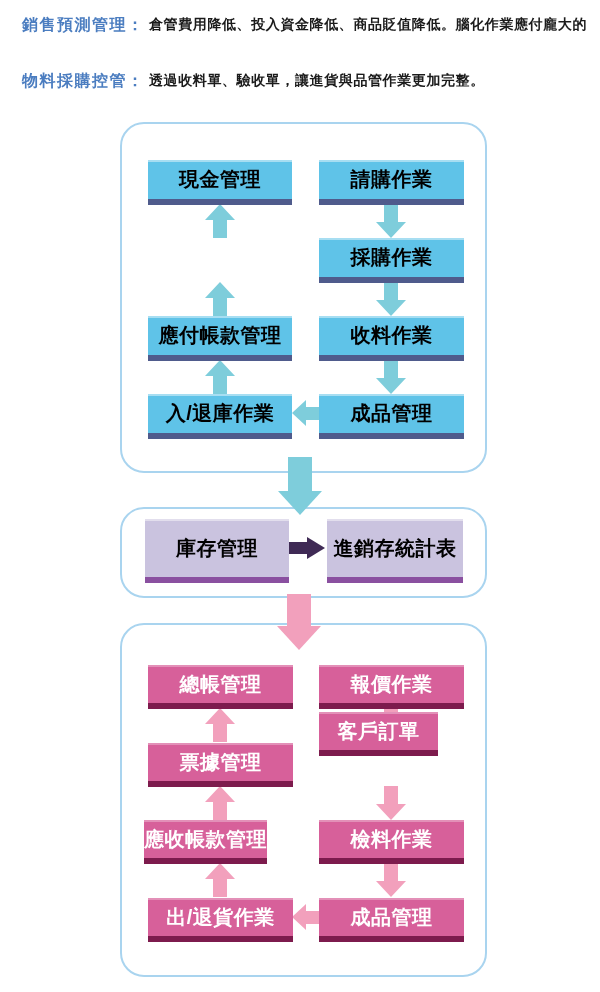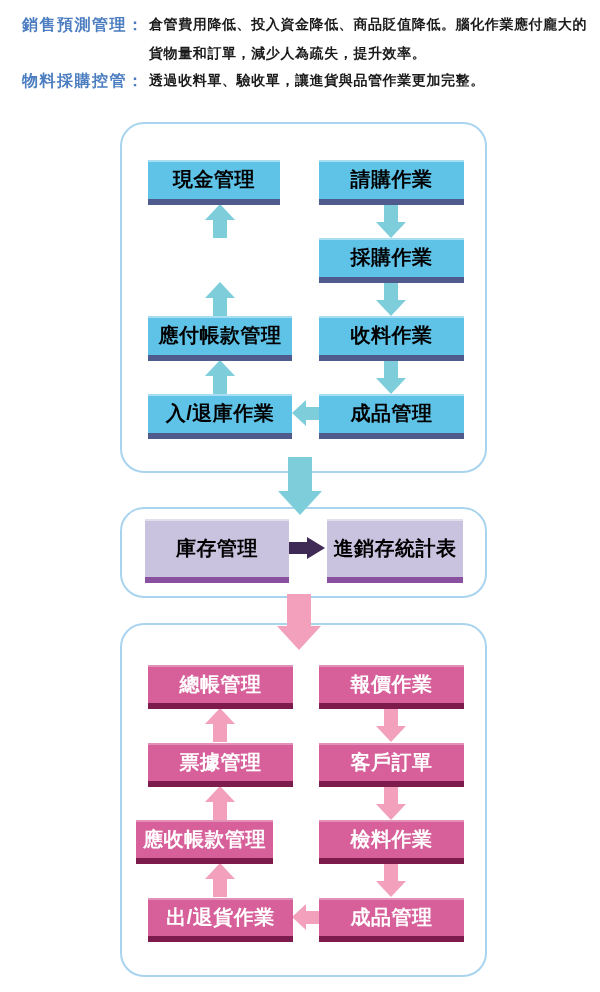--- a/index.html
+++ b/index.html
@@ -72,30 +72,29 @@
   .ah.right .stem{height:12px;}
 </style>
 </head>
 <body>
 
 <div class="page">
 
   <div class="hlabel l1">銷售預測管理：</div>
   <div class="hbody b1">
     <div>倉管費用降低、投入資金降低、商品貶值降低。腦化作業應付龐大的</div>
-    <div>貨物量和訂單，減少人為疏失，提升效率。</div>
   </div>
   <div class="hlabel l2">物料採購控管：</div>
   <div class="hbody b2">透過收料單、驗收單，讓進貨與品管作業更加完整。</div>
 
   <div class="panel panel1"></div>
   <div class="panel panel2"></div>
   <div class="panel panel3"></div>
 
-  <div class="fbox blue" style="left:148px;top:160px;width:132px">現金管理</div>
+  <div class="fbox blue" style="left:148px;top:160px;width:144px">現金管理</div>
   <div class="fbox blue" style="left:148px;top:316px;width:144px">應付帳款管理</div>
   <div class="fbox blue" style="left:319px;top:160px;width:145px">請購作業</div>
   <div class="fbox blue" style="left:148px;top:394px;width:144px">入/退庫作業</div>
   <div class="fbox blue" style="left:319px;top:238px;width:145px">採購作業</div>
   <div class="fbox blue" style="left:319px;top:316px;width:145px">收料作業</div>
   <div class="fbox blue" style="left:319px;top:394px;width:145px">成品管理</div>
 
   <div class="av up teal" style="left:205px;top:204px;height:34px">
       <div class="head"></div>
       <div class="stem"></div>
@@ -137,24 +136,24 @@
       <div class="head"></div>
     </div>
 
   <div class="av down big pinka" style="left:277px;top:594px;height:56px">
       <div class="stem"></div>
       <div class="head"></div>
     </div>
 
   <div class="fbox pink" style="left:148px;top:743px;width:145px">票據管理</div>
   <div class="fbox pink" style="left:148px;top:665px;width:145px">總帳管理</div>
-  <div class="fbox pink" style="left:136px;top:820px;width:137px">應收帳款管理</div>
+  <div class="fbox pink" style="left:144px;top:820px;width:123px">應收帳款管理</div>
   <div class="fbox pink" style="left:148px;top:898px;width:145px">出/退貨作業</div>
   <div class="fbox pink" style="left:319px;top:665px;width:145px">報價作業</div>
-  <div class="fbox pink" style="left:319px;top:743px;width:145px">客戶訂單</div>
+  <div class="fbox pink" style="left:319px;top:712px;width:119px">客戶訂單</div>
   <div class="fbox pink" style="left:319px;top:820px;width:145px">檢料作業</div>
   <div class="fbox pink" style="left:319px;top:898px;width:145px">成品管理</div>
 
   <div class="av up pinka" style="left:205px;top:708px;height:34px">
       <div class="head"></div>
       <div class="stem"></div>
     </div>
   <div class="av up pinka" style="left:205px;top:786px;height:34px">
       <div class="head"></div>
       <div class="stem"></div>

